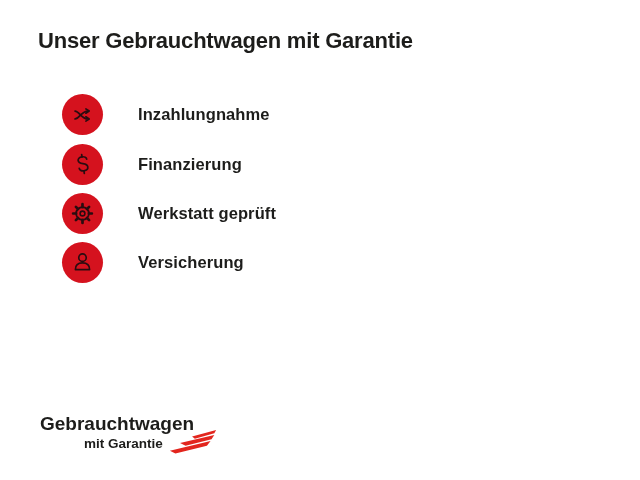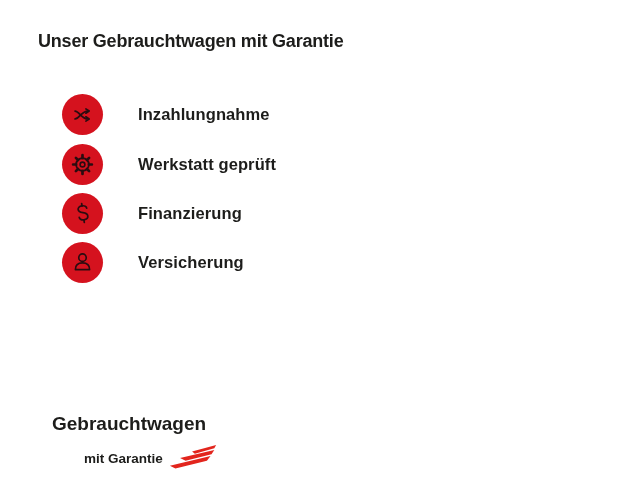--- a/index.html
+++ b/index.html
@@ -2,36 +2,36 @@
 <html><head>
 <meta charset="utf-8">
 <style>
   html,body{margin:0;padding:0;background:#fff;}
   .stage{
     position:relative;width:640px;height:480px;background:#ffffff;
     font-family:"Liberation Sans", sans-serif;overflow:hidden;
   }
   .title{
     position:absolute;left:38px;top:28px;width:460px;
-    font-size:18px;font-weight:bold;color:#1d1d1b;line-height:26px;letter-spacing:-0.2px;
+    font-size:22px;font-weight:bold;color:#1d1d1b;line-height:26px;letter-spacing:-0.2px;
   }
   .benefits{position:absolute;left:62px;top:90px;}
   .benefit-row{display:flex;align-items:center;height:49.4px;}
   .icon-circle{
     width:41px;height:41px;border-radius:50%;background:#d5121e;
     display:flex;align-items:center;justify-content:center;flex:0 0 41px;
   }
   .icon-circle svg{display:block;}
   .benefit-label{
     margin-left:35px;font-size:16.5px;font-weight:bold;color:#1d1d1b;letter-spacing:0.1px;
     white-space:nowrap;
   }
   .logo{position:absolute;left:40px;top:413px;}
-  .logo-line1{font-size:19px;font-weight:bold;color:#1d1d1b;white-space:nowrap;margin-left:12px;}
-  .logo-line2{display:flex;align-items:flex-start;margin-top:16px;}
+  .logo-line1{font-size:19px;font-weight:bold;color:#1d1d1b;white-space:nowrap;}
+  .logo-line2{display:flex;align-items:flex-start;margin-top:1px;}
   .logo-line2-text{margin-left:44px;font-size:13.5px;font-weight:bold;color:#1d1d1b;white-space:nowrap;}
   .swoosh{margin-left:5px;margin-top:-7px;}
 </style>
 </head>
 <body>
 
 <div class="stage">
 
   <div class="title">
     <div>Unser Gebrauchtwagen mit Garantie</div>
@@ -48,39 +48,39 @@
           <path d="M7 12.5 C13 12.5 15.5 23.5 25 23.5"></path>
           <path d="M22 20.5 L26.5 23.5 L22 26.5"></path>
         </svg>
       </div>
       <div class="benefit-label">Inzahlungnahme</div>
     </div>
 
 
     <div class="benefit-row">
       <div class="icon-circle">
-        <svg width="27" height="27" viewBox="0 0 36 36" fill="none" stroke="#2a0c10" stroke-linecap="round">
-          <circle cx="18" cy="18" r="8.5" stroke-width="2.4"></circle>
-          <circle cx="18" cy="18" r="3.2" stroke-width="2.1"></circle>
-          <path stroke-width="3.6" d="M26.5 18 L30.5 18 M24 12 L26.8 9.2 M18 9.5 L18 5.5 M12 12 L9.2 9.2 M9.5 18 L5.5 18 M12 24 L9.2 26.8 M18 26.5 L18 30.5 M24 24 L26.8 26.8"></path>
-        </svg>
-      </div>
-      <div class="benefit-label">Werkstatt geprüft</div>
-    </div>
-
-    <div class="benefit-row">
-      <div class="icon-circle">
         <svg width="26" height="26" viewBox="0 0 36 36" fill="none" stroke="#2a0c10" stroke-width="2.4" stroke-linecap="round" stroke-linejoin="round">
           <g transform="rotate(-8 18 18)">
             <path d="M24 12 C24 9.5 21.5 8 18 8 C14 8 12 10 12 12.5 C12 15 14.5 16.5 18 17.5 C21.5 18.5 24 20 24 22.8 C24 25.5 21.5 27.5 18 27.5 C14.5 27.5 12 25.8 12 23.3"></path>
             <path d="M18 4.8 L18 8 M18 27.5 L18 31"></path>
           </g>
         </svg>
       </div>
       <div class="benefit-label">Finanzierung</div>
+    </div>
+
+    <div class="benefit-row">
+      <div class="icon-circle">
+        <svg width="27" height="27" viewBox="0 0 36 36" fill="none" stroke="#2a0c10" stroke-linecap="round">
+          <circle cx="18" cy="18" r="8.5" stroke-width="2.4"></circle>
+          <circle cx="18" cy="18" r="3.2" stroke-width="2.1"></circle>
+          <path stroke-width="3.6" d="M26.5 18 L30.5 18 M24 12 L26.8 9.2 M18 9.5 L18 5.5 M12 12 L9.2 9.2 M9.5 18 L5.5 18 M12 24 L9.2 26.8 M18 26.5 L18 30.5 M24 24 L26.8 26.8"></path>
+        </svg>
+      </div>
+      <div class="benefit-label">Werkstatt geprüft</div>
     </div>
 
     <div class="benefit-row">
       <div class="icon-circle">
         <svg width="27" height="27" viewBox="0 0 36 36" fill="none" stroke="#2a0c10" stroke-width="2.2" stroke-linecap="round" stroke-linejoin="round">
           <circle cx="18" cy="11.5" r="5"></circle>
           <path d="M8.5 27.5 C8.5 21 12.5 18.5 18 18.5 C23.5 18.5 27.5 21 27.5 27.5 Z"></path>
         </svg>
       </div>
       <div class="benefit-label">Versicherung</div>

